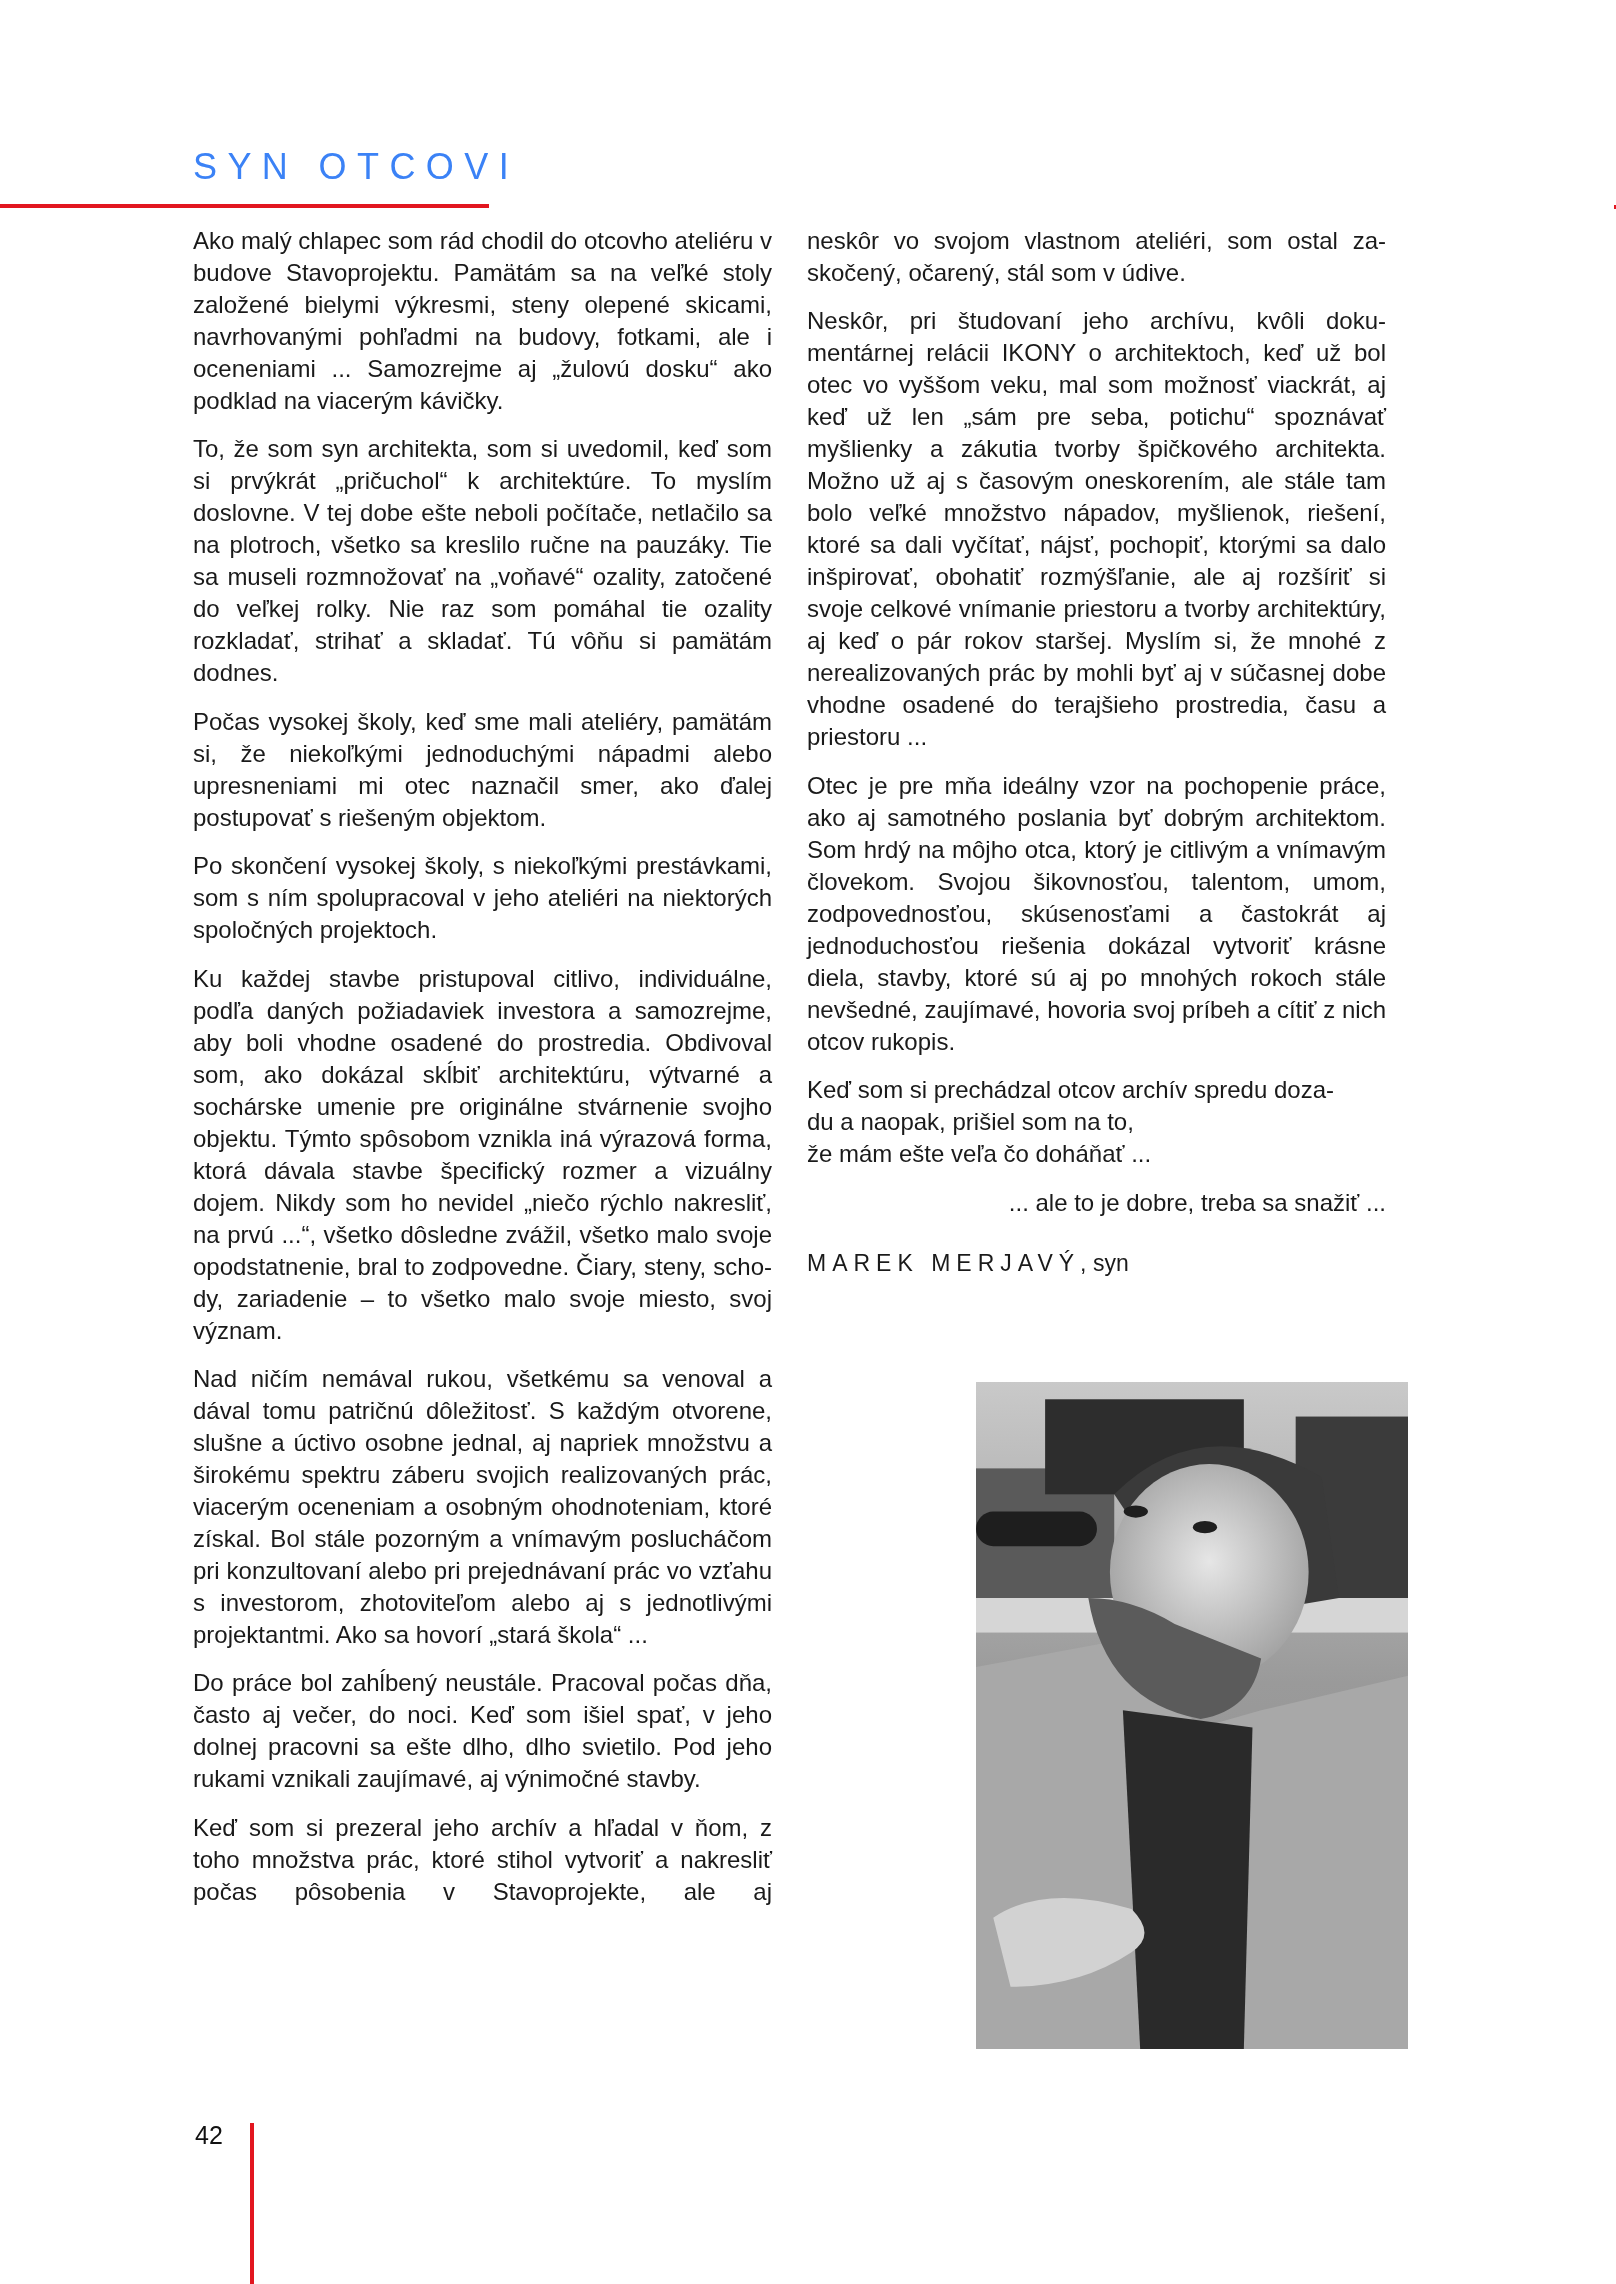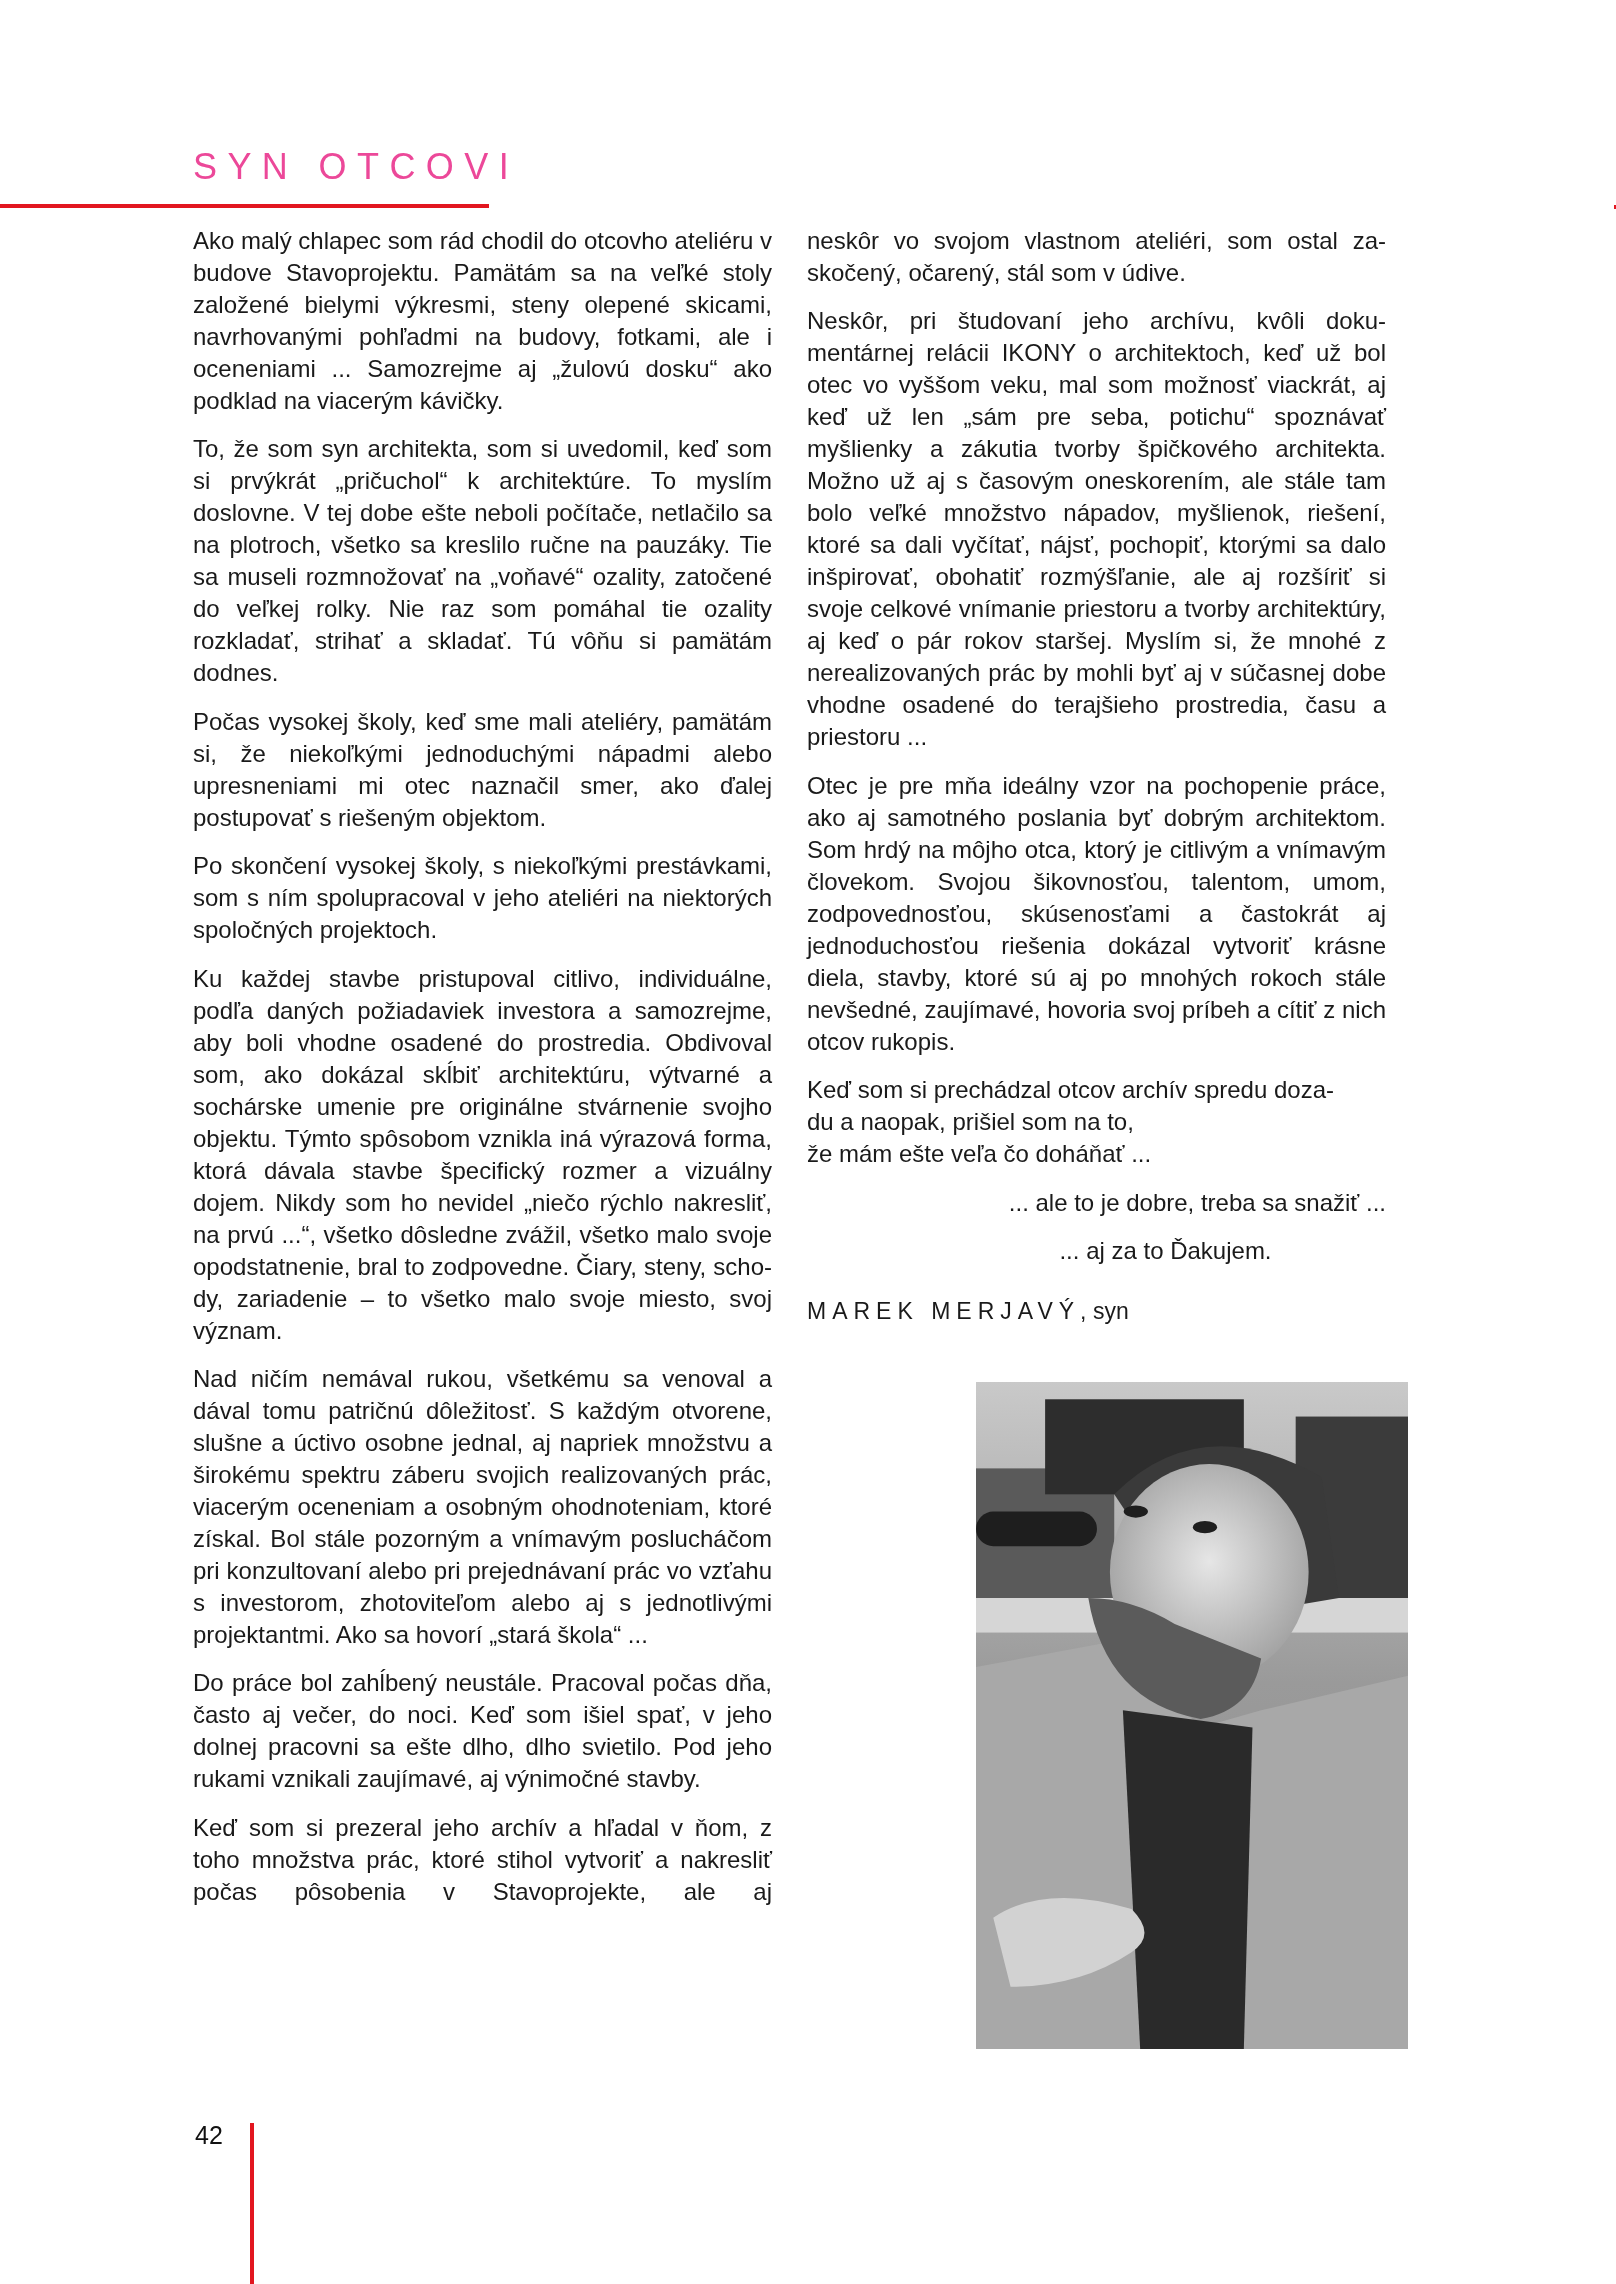--- a/index.html
+++ b/index.html
@@ -1,20 +1,20 @@
 <!DOCTYPE html>
 <html style="font-size:14px"><head>
 <meta charset="utf-8">
 <style>
   html, body { margin: 0; padding: 0; background: #ffffff; }
   body { width: 1617px; height: 2284px; position: relative; overflow: hidden;
          font-family: "Liberation Sans", "DejaVu Sans", sans-serif; color: #1a1a1a; }
 
   .heading { position: absolute; left: 193px; top: 149px; font-size: 36px;
-             letter-spacing: 10.4px; font-weight: 400; color: #ec4899; line-height: 1; white-space: nowrap; }
+             letter-spacing: 10.4px; font-weight: 400; color: #3b82f6; line-height: 1; white-space: nowrap; }
   .rule-top { position: absolute; left: 0; top: 204px; width: 489px; height: 3.5px; background: #e2161f; }
   .edge-mark { position: absolute; right: 0; top: 205px; width: 3.5px; height: 3.5px; background: #e2161f; }
 
   .col { position: absolute; width: 579px; font-size: 24px; line-height: 32px; text-align: justify;
          hyphens: manual; }
   .col-left { left: 193px; top: 225px; }
   .col-right { left: 807px; top: 225px; width: 579px; }
   .col p { margin: 0 0 16.4px 0; }
 
   .closing { text-align: left; }
@@ -51,21 +51,20 @@
 <div class="col col-right">
   <p>neskôr vo svojom vlastnom ateliéri, som ostal za­skočený, očarený, stál som v údive.</p>
   <p>Neskôr, pri študovaní jeho archívu, kvôli doku­mentárnej relácii IKONY o architektoch, keď už bol otec vo vyššom veku, mal som možnosť viac­krát, aj keď už len „sám pre seba, potichu“ spo­znávať myšlienky a zákutia tvorby špičkového architekta. Možno už aj s časovým oneskorením, ale stále tam bolo veľké množstvo nápadov, myš­lienok, riešení, ktoré sa dali vyčítať, nájsť, pocho­piť, ktorými sa dalo inšpirovať, obohatiť rozmýš­ľanie, ale aj rozšíriť si svoje celkové vnímanie priestoru a tvorby architektúry, aj keď o pár rokov staršej. Myslím si, že mnohé z nerealizovaných prác by mohli byť aj v súčasnej dobe vhodne osa­dené do terajšieho prostredia, času a priestoru ...</p>
   <p>Otec je pre mňa ideálny vzor na pochopenie práce, ako aj samotného poslania byť dobrým architektom. Som hrdý na môjho otca, ktorý je citlivým a vnímavým človekom. Svojou šikovnos­ťou, talentom, umom, zodpovednosťou, skúse­nosťami a častokrát aj jednoduchosťou riešenia dokázal vytvoriť krásne diela, stavby, ktoré sú aj po mnohých rokoch stále nevšedné, zaujímavé, hovoria svoj príbeh a cítiť z nich otcov rukopis.</p>
   <p class="closing">
     <span>Keď som si prechádzal otcov archív spredu doza-</span><br>
     <span>du a naopak, prišiel som na to,</span><br>
     <span>že mám ešte veľa čo doháňať ...</span>
   </p>
   <p class="center-line">... ale to je dobre, treba sa snažiť ...</p>
-  <p class="center-line-2">... aj za to Ďakujem.</p>
   <div class="signature">
     <span class="name">MAREK MERJAVÝ</span><span>, syn</span>
   </div>
 </div>
 
 <div class="photo">
   <svg viewBox="0 0 500 772" preserveAspectRatio="none">
     <defs>
       <linearGradient id="bg" x1="0" y1="0" x2="0" y2="1">
         <stop offset="0" stop-color="#c9c9c9"></stop>

